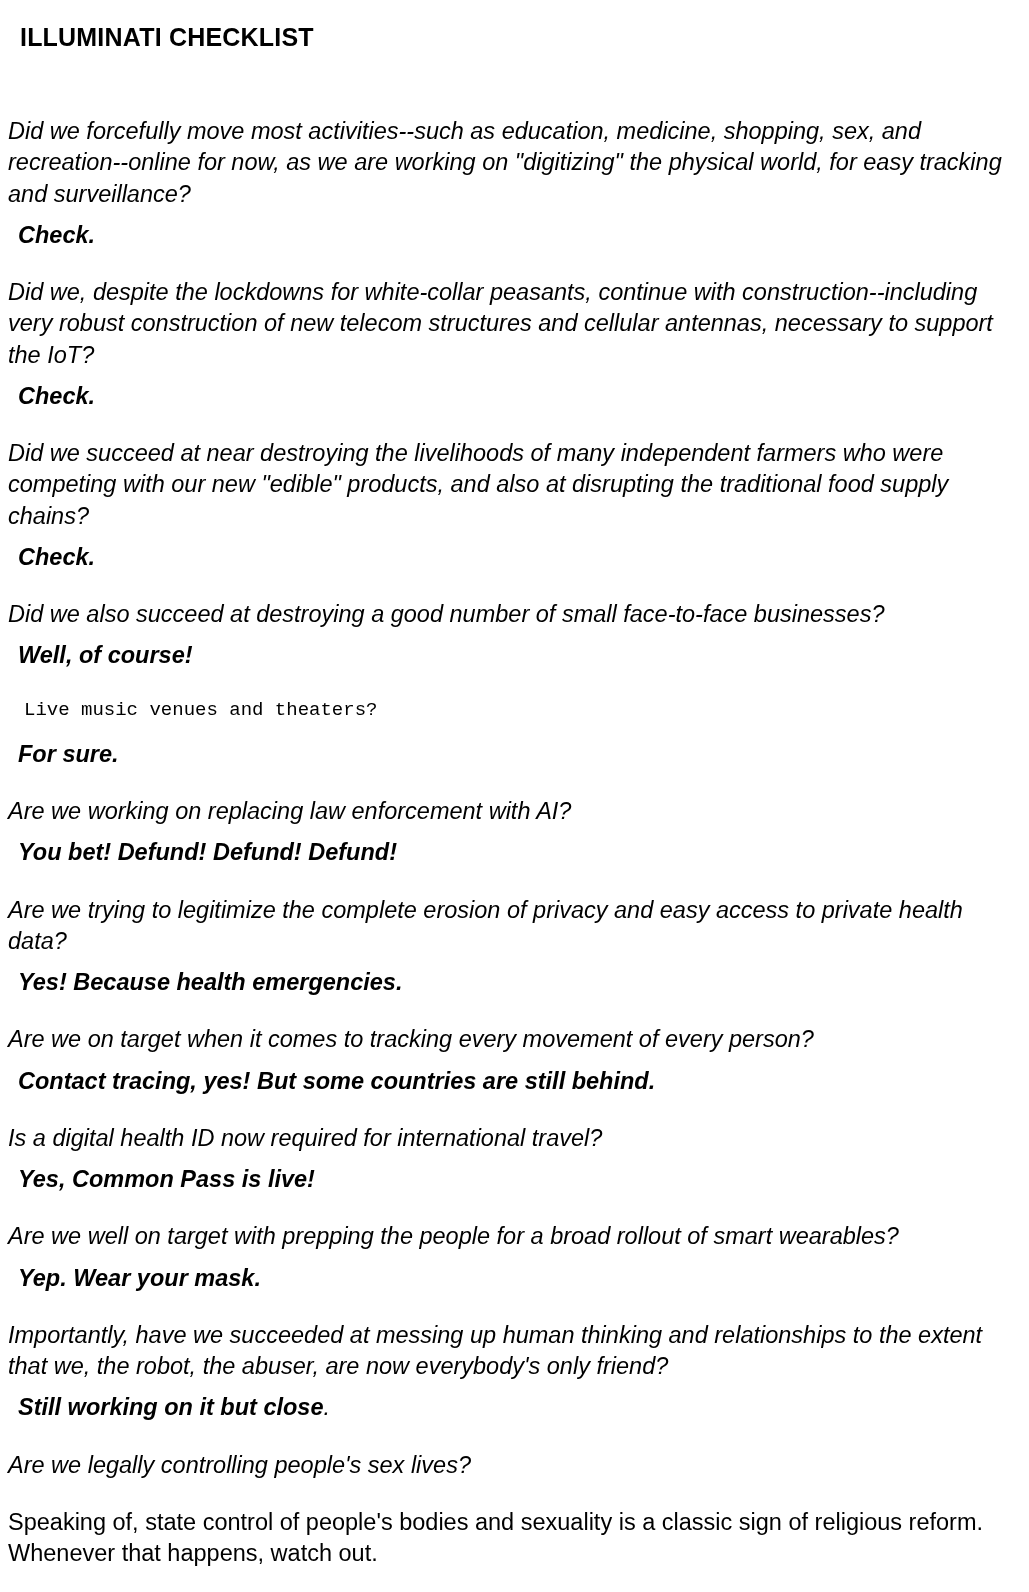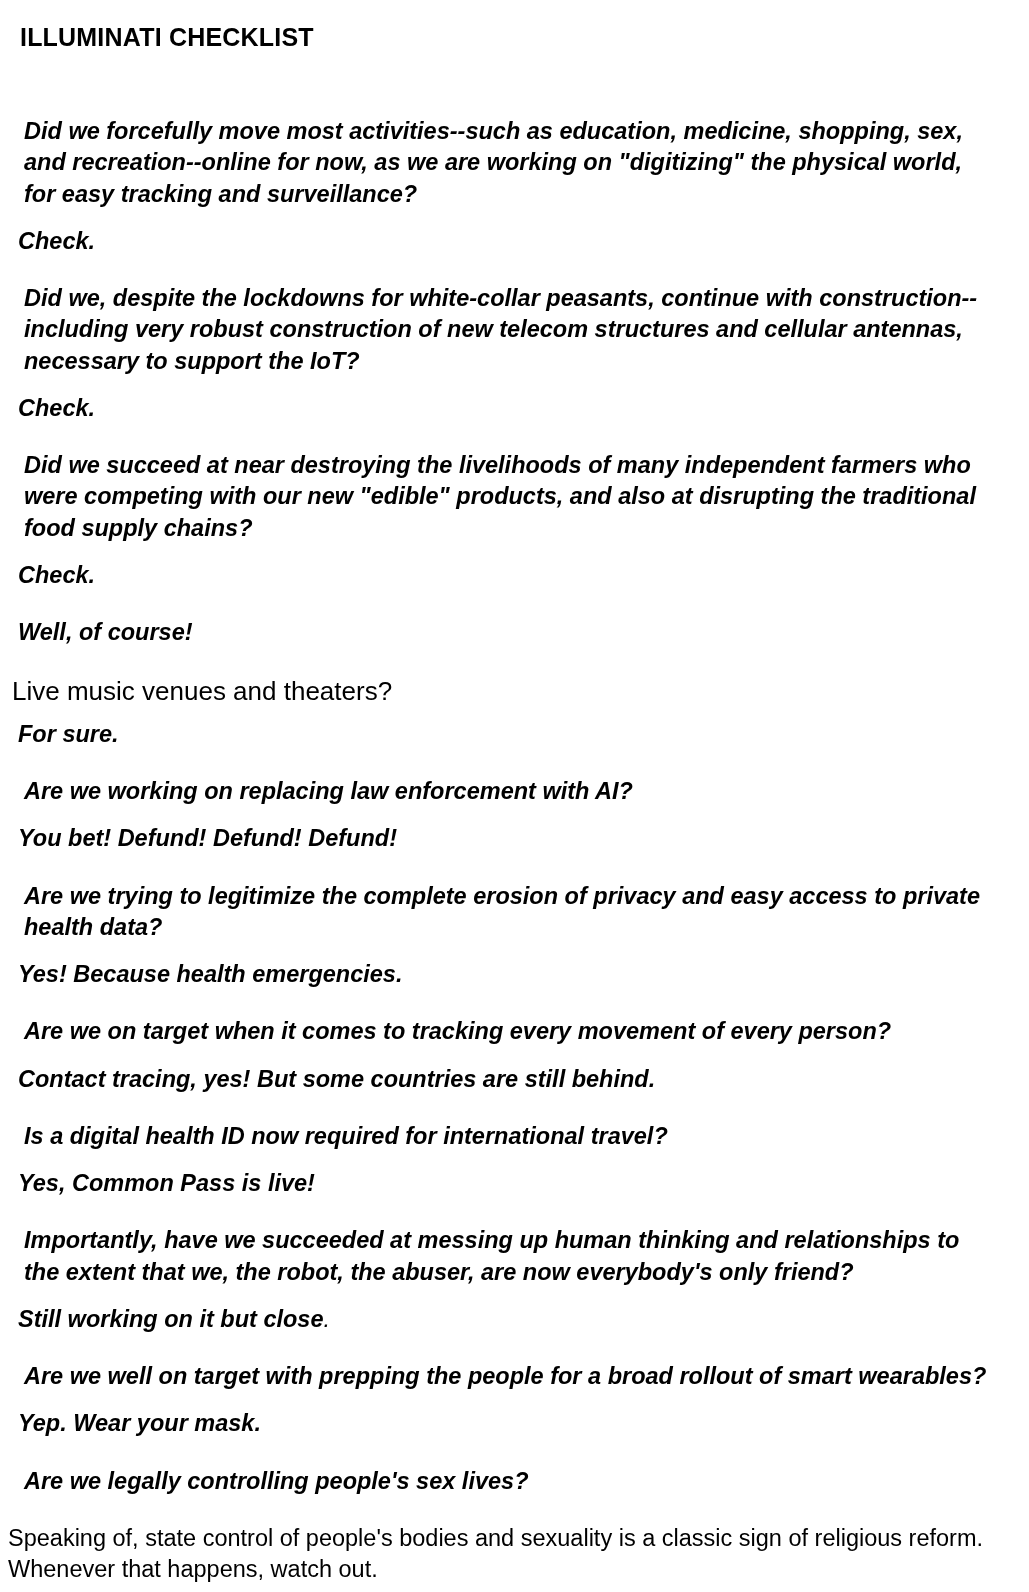--- a/index.html
+++ b/index.html
@@ -25,28 +25,28 @@
     margin: 0 0 64px 12px;
     line-height: 1.2;
   }
   .block {
     margin: 0 0 26px 0;
   }
   .q {
     font-size: 23.5px;
     font-style: italic;
     line-height: 1.33;
-    margin: 16px;
-    font-weight: bold;
+    margin: 0;
   }
   .q-plain {
-    font-size: 26px;
+    font-size: 19px;
     font-style: normal;
     line-height: 1.33;
-    margin: 4px;
+    margin: 16px;
+    font-family: Liberation Mono, monospace;
   }
   .a {
     font-size: 23.5px;
     font-style: italic;
     font-weight: bold;
     line-height: 1.33;
     margin: 10px;
   }
   .a .normal-tail {
     font-weight: normal;
@@ -75,20 +75,21 @@
     <p class="q">Did we, despite the lockdowns for white-collar peasants, continue with construction--including very robust construction of new telecom structures and cellular antennas, necessary to support the IoT?</p>
     <p class="a">Check.</p>
   </div>
 
   <div class="block">
     <p class="q">Did we succeed at near destroying the livelihoods of many independent farmers who were competing with our new "edible" products, and also at disrupting the traditional food supply chains?</p>
     <p class="a">Check.</p>
   </div>
 
   <div class="block">
+    <p class="q">Did we also succeed at destroying a good number of small face-to-face businesses?</p>
     <p class="a">Well, of course!</p>
   </div>
 
   <div class="block">
     <p class="q-plain">Live music venues and theaters?</p>
     <p class="a">For sure.</p>
   </div>
 
   <div class="block">
     <p class="q">Are we working on replacing law enforcement with AI?</p>
@@ -105,27 +106,27 @@
     <p class="a">Contact tracing, yes! But some countries are still behind.</p>
   </div>
 
   <div class="block">
     <p class="q">Is a digital health ID now required for international travel?</p>
     <p class="a">Yes, Common Pass is live!</p>
   </div>
 
 
   <div class="block">
-    <p class="q">Importantly, have we succeeded at messing up human thinking and relationships to the extent that we, the robot, the abuser, are now everybody's only friend?</p>
-    <p class="a"><span>Still working on it but close</span><span class="normal-tail">.</span></p>
+    <p class="q">Are we well on target with prepping the people for a broad rollout of smart wearables?</p>
+    <p class="a">Yep. Wear your mask.</p>
   </div>
 
   <div class="block">
-    <p class="q">Are we well on target with prepping the people for a broad rollout of smart wearables?</p>
-    <p class="a">Yep. Wear your mask.</p>
+    <p class="q">Importantly, have we succeeded at messing up human thinking and relationships to the extent that we, the robot, the abuser, are now everybody's only friend?</p>
+    <p class="a"><span>Still working on it but close</span><span class="normal-tail">.</span></p>
   </div>
 
   <div class="block">
     <p class="q">Are we legally controlling people's sex lives?</p>
   </div>
 
   <p class="closing">Speaking of, state control of people's bodies and sexuality is a classic sign of religious reform. Whenever that happens, watch out.</p>
 
 </div>
 

